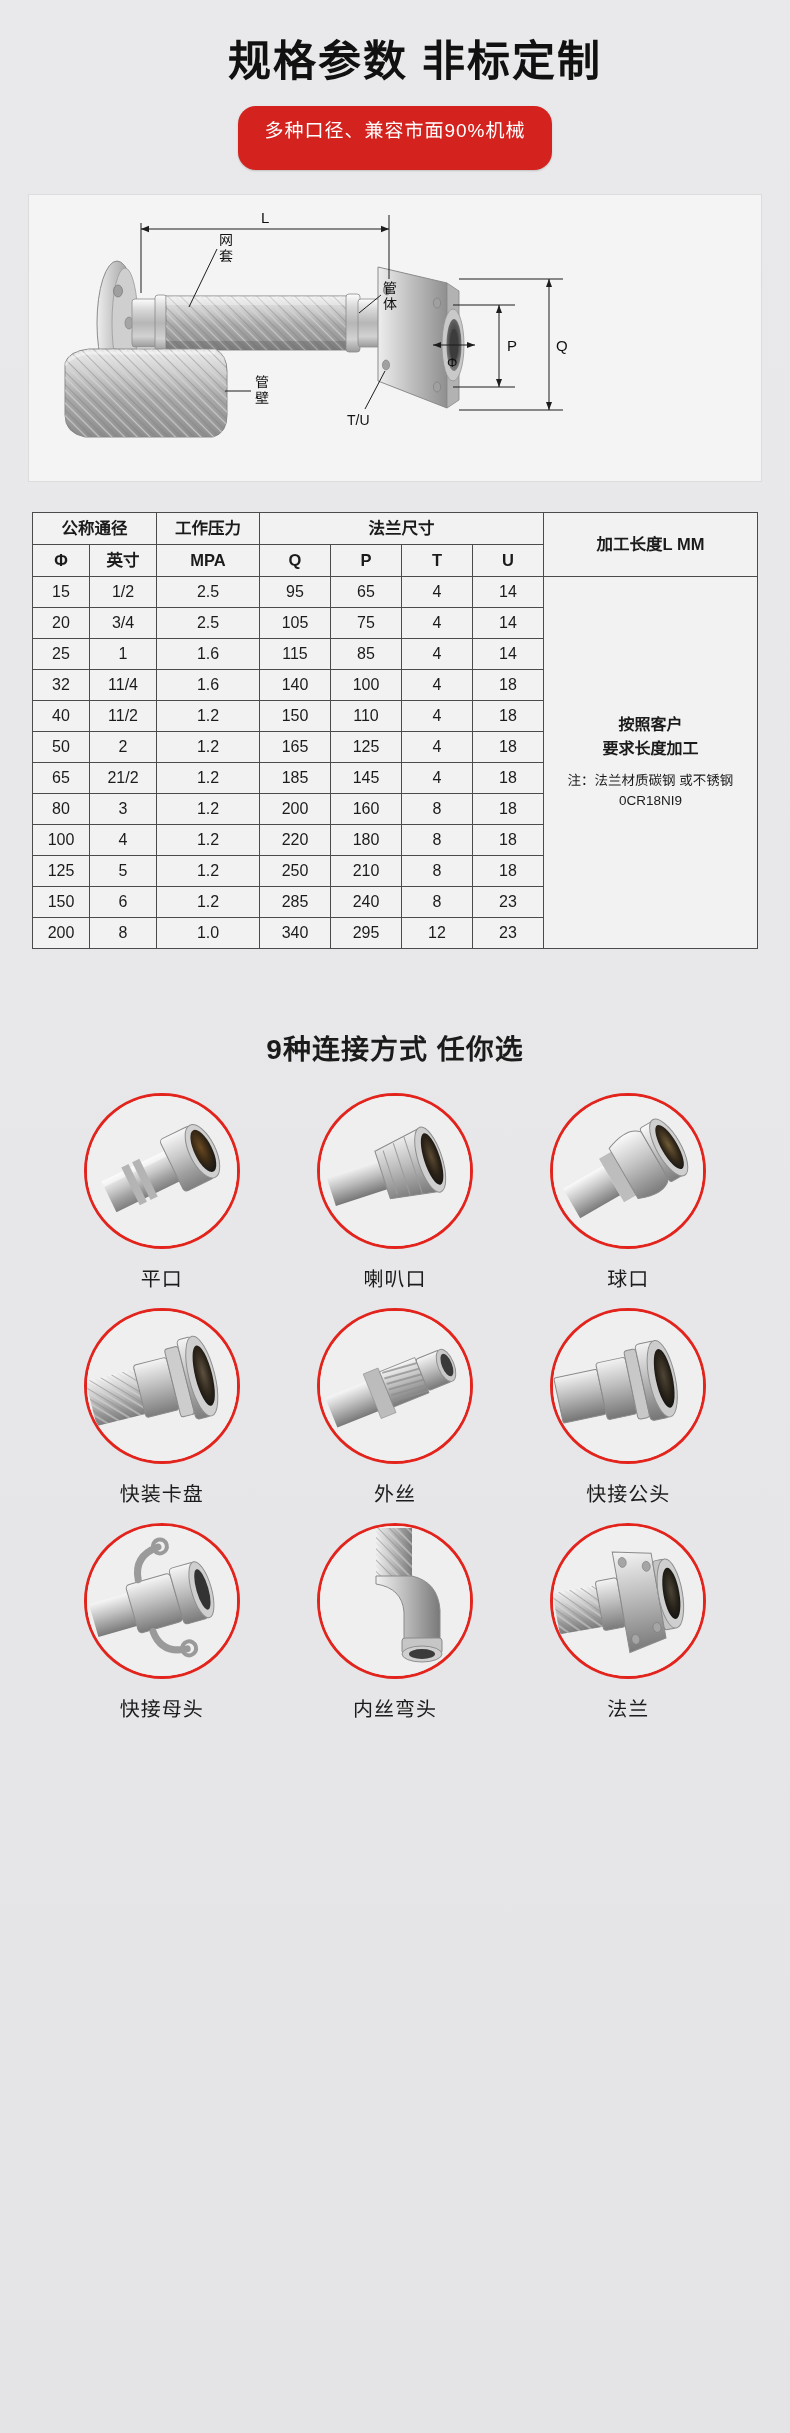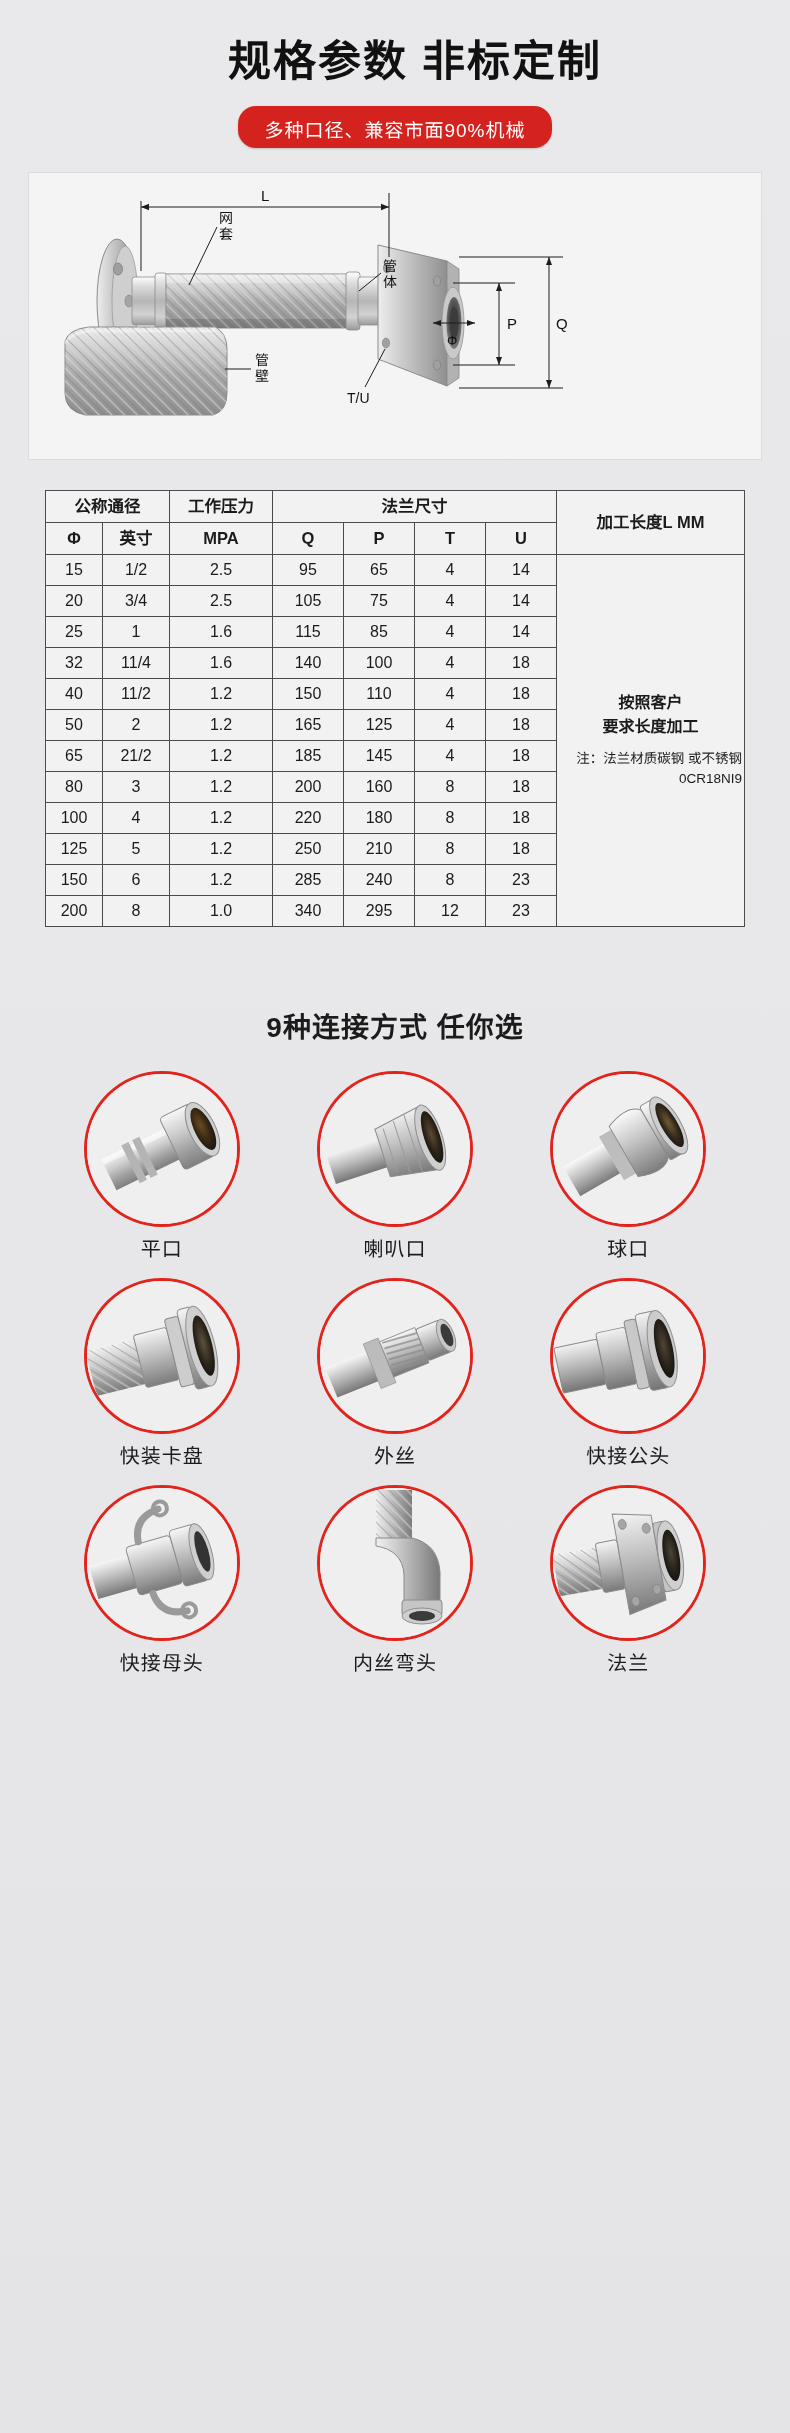--- a/index.html
+++ b/index.html
@@ -33,39 +33,39 @@
   .title .light{font-weight:bold;}
   .subtitle-wrap{
     display:flex;
     justify-content:center;
     margin-top:18px;
   }
   .subtitle{
     background:#d4231f;
     color:#fff;
     font-size:19px;
-    padding:9px 26px 6px;
+    padding:9px 26px 28px;
     border-radius:18px;
     letter-spacing:1px;
     box-shadow:0 1px 2px rgba(0,0,0,.18);
   }
 
   
   .drawing{
     position:relative;
     margin:24px 28px 0;
     height:286px;
     background:#f4f4f4;
     border:1px solid #dcdcdc;
     overflow:hidden;
   }
   .drawing svg{position:absolute;left:0;top:0;}
 
   
-  .table-wrap{margin:30px 45px 0;}
+  .table-wrap{margin:30px 32px 0;}
   table.spec{
     border-collapse:collapse;
     width:100%;
     background:#f2f2f2;
     font-size:16px;
   }
   table.spec th,table.spec td{
     border:1px solid #4b4b4b;
     text-align:center;
     padding:3px 2px;
@@ -78,21 +78,21 @@
   .col-mpa{width:98px;}
   .col-q,.col-p,.col-t,.col-u{width:66px;}
   .note-cell{
     vertical-align:middle;
     font-size:15px;
     line-height:1.55;
     padding:4px 8px;
     text-align:center;
   }
   .note-cell .big{font-weight:bold;font-size:16px;display:block;}
-  .note-cell .sml{font-size:13.5px;display:block;margin-top:10px;text-align:right;}
+  .note-cell .sml{font-size:13.5px;display:block;margin-top:10px;text-align:center;}
   .remark{
     margin:10px 32px 0;
     font-size:13.5px;
     line-height:1.75;
     color:#2a2a2a;
   }
 
   
   .sec2-title{
     text-align:center;
@@ -115,21 +115,21 @@
     border-radius:50%;
     border:3px solid #e2241d;
     background:#efefef;
     position:relative;
     overflow:hidden;
     box-shadow:inset 0 0 10px rgba(0,0,0,.07);
   }
   .circle svg{position:absolute;left:0;top:0;}
   .cap{
     font-size:20px;
-    margin-top:6px;
+    margin-top:14px;
     margin-bottom:12px;
     letter-spacing:1px;
   }
 </style>
 </head>
 <body>
 
 <div class="page">
 
   <div class="title">

